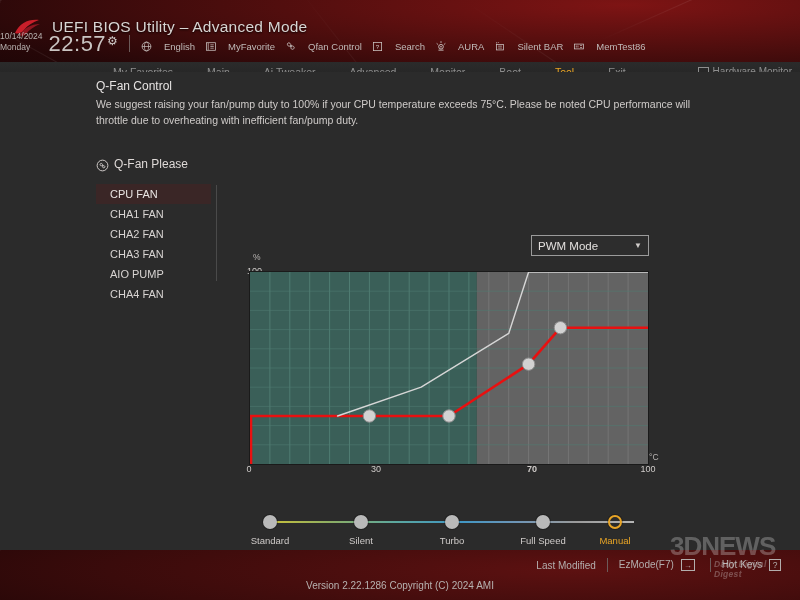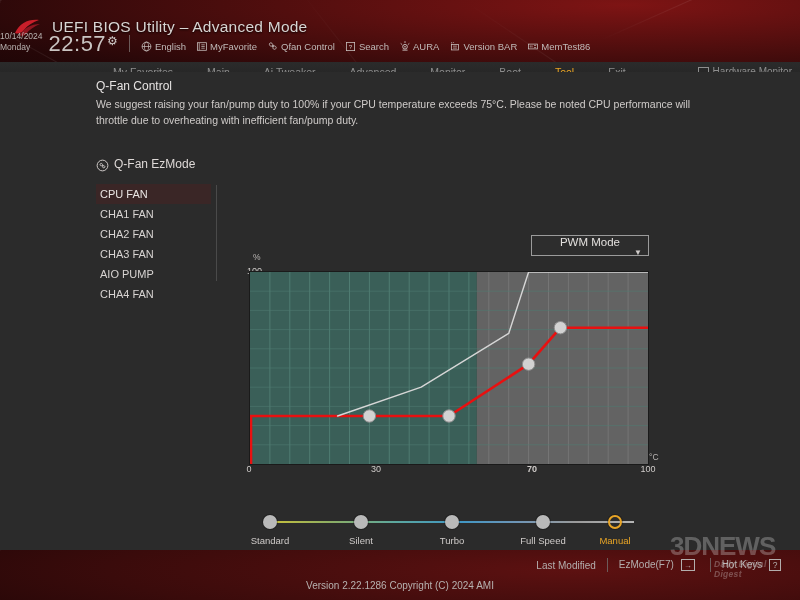--- a/index.html
+++ b/index.html
@@ -33,21 +33,21 @@
   }
 
   .hdr-bar { position:absolute; left:0; top:31px; display:flex; align-items:flex-end; gap:0; }
   .dt-block { font-size:8.5px; color:#b9b3b1; line-height:10.5px; padding-bottom:3px; }
   .clock { font-size:22px; color:#c9c4c2; line-height:22px; margin-left:6px; letter-spacing:0.5px;
            font-family:"Liberation Sans",sans-serif; font-weight:400; }
   .gear-icon { margin-left:1px; margin-bottom:9px; color:#cfcac8; font-size:12px; line-height:10px; }
   .hdr-sep { width:1px; height:17px; background:#6b5a59; margin:0 11px 3px 11px; }
 
   .hdr-items { display:flex; align-items:center; gap:0; padding-bottom:3px; }
-  .hdr-item { display:flex; align-items:center; gap:2px; color:#c0bab8; font-size:9.5px;
+  .hdr-item { display:flex; align-items:center; gap:11px; color:#c0bab8; font-size:9.5px;
               margin-right:10px; cursor:default; white-space:nowrap; }
   .hdr-item .ic { display:inline-flex; align-items:center; justify-content:center; width:12px; height:12px; color:#cdc7c5; }
   .hdr-item .ic svg { display:block; }
 
   
   #navbar {
     position:absolute; left:0; top:62px; width:800px; height:22px;
     background:linear-gradient(180deg,#2b2b2b 0%, #232323 100%);
     border-bottom:1px solid #151515;
   }
@@ -68,30 +68,30 @@
   .qfan-title { position:absolute; left:96px; top:7px; font-size:12px; color:#e6e3e2; }
   .qfan-desc  { position:absolute; left:96px; top:25px; width:620px; font-size:10.5px;
                 color:#cfcbc9; line-height:15.5px; }
 
   .tuning-row { position:absolute; left:96px; top:85px; display:flex; align-items:center; gap:5px; }
   .tuning-icon { width:13px; height:13px; }
   .tuning-label { font-size:12px; color:#ded9d7; }
 
   
   #fanlist { position:absolute; left:96px; top:112px; width:115px; }
-  .fan-item { font-size:11px; color:#d8d4d2; padding:4px 8px 4px 4px; cursor:default; }
+  .fan-item { font-size:11px; color:#d8d4d2; padding:4px 8px 4px 14px; cursor:default; }
   .fan-item.sel { background:#3a2626; color:#e9e4e2; }
 
   .list-divider { position:absolute; left:216px; top:113px; width:1px; height:96px; background:#4a4a4a; }
 
   
   #pwm-select {
     position:absolute; left:531px; top:163px; width:118px; height:21px;
     background:#2d2d2d; border:1px solid #9b9b9b; color:#e3e0de;
-    font-size:11.5px; display:flex; align-items:center; padding:0 6px; cursor:default;flex-direction:column;
+    font-size:11.5px; display:flex; align-items:center; padding:0 6px; cursor:default;
   }
   #pwm-select .caret { margin-left:auto; font-size:8px; color:#cfcbc9; }
 
   
   #chart-wrap { position:absolute; left:240px; top:180px; width:430px; height:225px; }
   .ax-unit-y { position:absolute; left:13px; top:0px; font-size:8.5px; color:#b9b5b3; }
   .ax-unit-x { position:absolute; left:409px; top:200px; font-size:8.5px; color:#b9b5b3; }
   .ylab { position:absolute; right:408px; font-size:9px; color:#cfcbc9; text-align:right; width:30px; }
   .xlab { position:absolute; top:212px; font-size:9px; color:#cfcbc9; text-align:center; width:30px; }
   #plot {
@@ -231,21 +231,21 @@
       <div class="hdr-item">
         <span class="ic">
           <svg viewBox="0 0 16 16" width="12" height="11">
               <rect x="3" y="5" width="10" height="8" fill="none" stroke="#cdc7c5" stroke-width="1.1"></rect>
               <line x1="5.2" y1="7.5" x2="10.8" y2="7.5" stroke="#cdc7c5" stroke-width="1"></line>
               <line x1="5.2" y1="10.3" x2="10.8" y2="10.3" stroke="#cdc7c5" stroke-width="1"></line>
               <circle cx="3.2" cy="2.6" r="0.9" fill="#cdc7c5"></circle>
               <circle cx="6" cy="2.2" r="0.7" fill="#cdc7c5"></circle>
             </svg>
         </span>
-        <span>Version BAR</span>
+        <span>Silent BAR</span>
       </div>
       <div class="hdr-item">
         <span class="ic">
           <svg viewBox="0 0 16 16" width="13" height="11">
               <rect x="1.5" y="4.5" width="13" height="7" fill="none" stroke="#cdc7c5" stroke-width="1.1"></rect>
               <line x1="4" y1="6.5" x2="4" y2="9.5" stroke="#cdc7c5" stroke-width="1"></line>
               <line x1="6.5" y1="6.5" x2="6.5" y2="9.5" stroke="#cdc7c5" stroke-width="1"></line>
               <line x1="9.5" y1="6.5" x2="12.5" y2="6.5" stroke="#cdc7c5" stroke-width="1"></line>
               <line x1="9.5" y1="9.5" x2="12.5" y2="9.5" stroke="#cdc7c5" stroke-width="1"></line>
             </svg>
@@ -279,21 +279,21 @@
   <div class="qfan-desc">We suggest raising your fan/pump duty to 100% if your CPU temperature exceeds 75°C. Please be noted CPU performance will throttle due to overheating with inefficient fan/pump duty.</div>
 
   <div class="tuning-row">
     <span class="tuning-icon">
       <svg viewBox="0 0 16 16" width="13" height="13">
           <circle cx="8" cy="8" r="6.6" fill="none" stroke="#ded9d7" stroke-width="1.1"></circle>
           <path d="M8.3 8.2 C8.3 5, 5.4 4.6, 5 6.6 C4.7 8.3, 6.6 8.6, 8.3 8.2 Z" fill="none" stroke="#ded9d7" stroke-width="1"></path>
           <path d="M8.3 8.2 C11.4 7.7, 11.8 10.6, 9.7 10.9 C8 11.2, 8 9.6, 8.3 8.2 Z" fill="none" stroke="#ded9d7" stroke-width="1"></path>
         </svg>
     </span>
-    <span class="tuning-label">Q-Fan EzMode</span>
+    <span class="tuning-label">Q-Fan Please</span>
   </div>
 
   <div id="fanlist">
     <div class="fan-item sel">CPU FAN</div>
     <div class="fan-item">CHA1 FAN</div>
     <div class="fan-item">CHA2 FAN</div>
     <div class="fan-item">CHA3 FAN</div>
     <div class="fan-item">AIO PUMP</div>
     <div class="fan-item">CHA4 FAN</div>
   </div>

